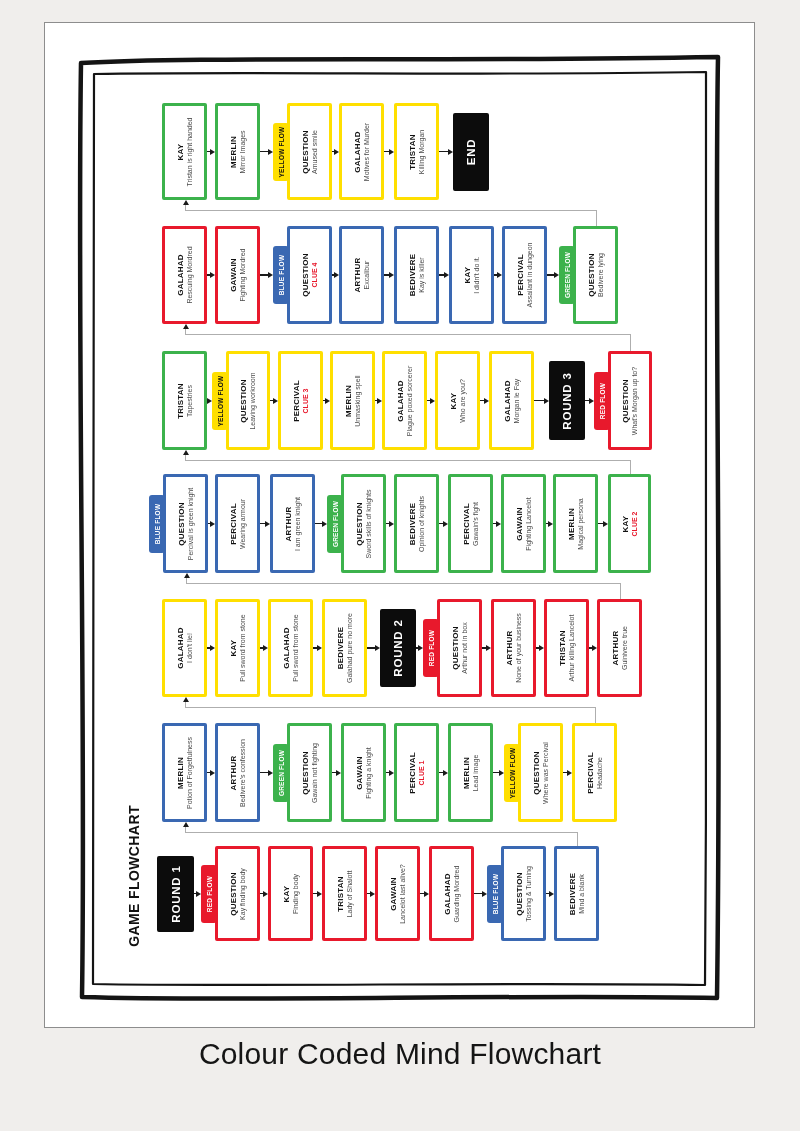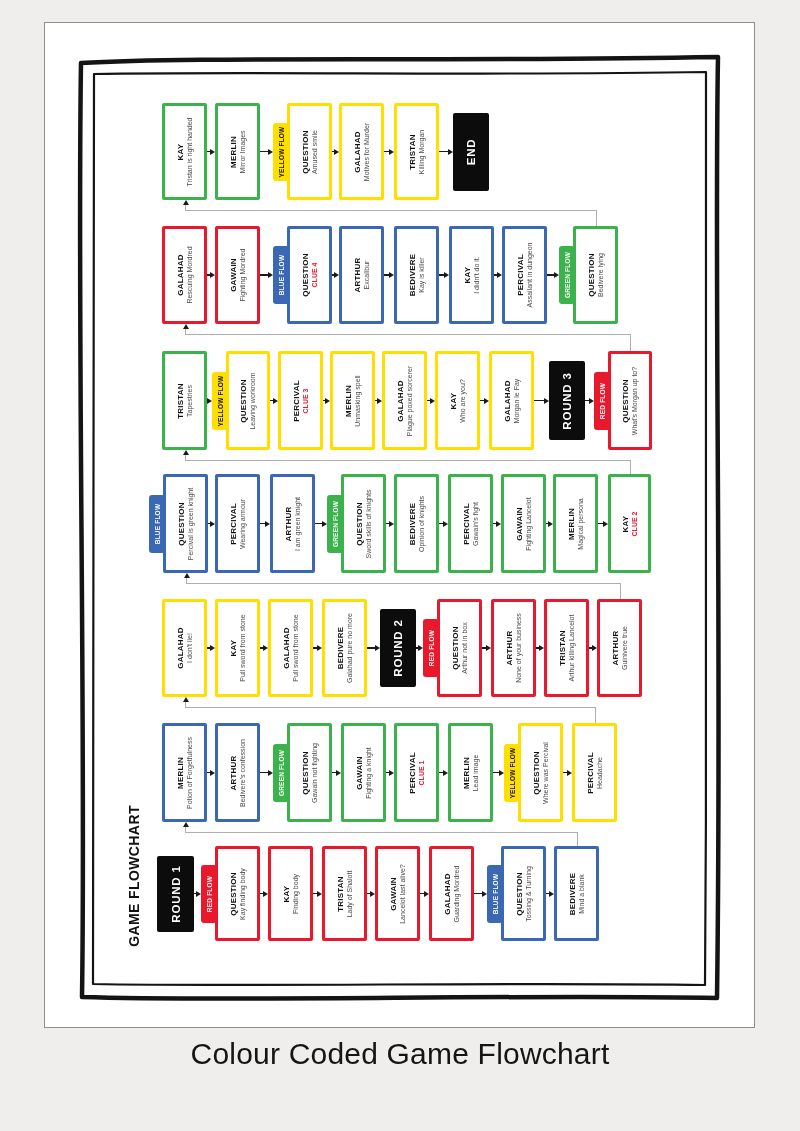--- a/index.html
+++ b/index.html
@@ -583,13 +583,13 @@
       <div class="gline" style="left: 140px; top: 684px; width: 411px; height: 1.3px;"></div>
       <div class="gline" style="left: 140px; top: 679px; width: 1.3px; height: 6px;"></div>
       <div class="tri-u" style="left: 137.5px; top: 674px;"></div>
       <div class="gline" style="left: 532px; top: 809px; width: 1.3px; height: 14px;"></div>
       <div class="gline" style="left: 140px; top: 809px; width: 393px; height: 1.3px;"></div>
       <div class="gline" style="left: 140px; top: 804px; width: 1.3px; height: 6px;"></div>
       <div class="tri-u" style="left: 137.5px; top: 799px;"></div>
     </div>
 </div>
 
-<div class="caption">Colour Coded Game Flowchart</div>
+<div class="caption">Colour Coded Mind Flowchart</div>
 
 </body></html>

